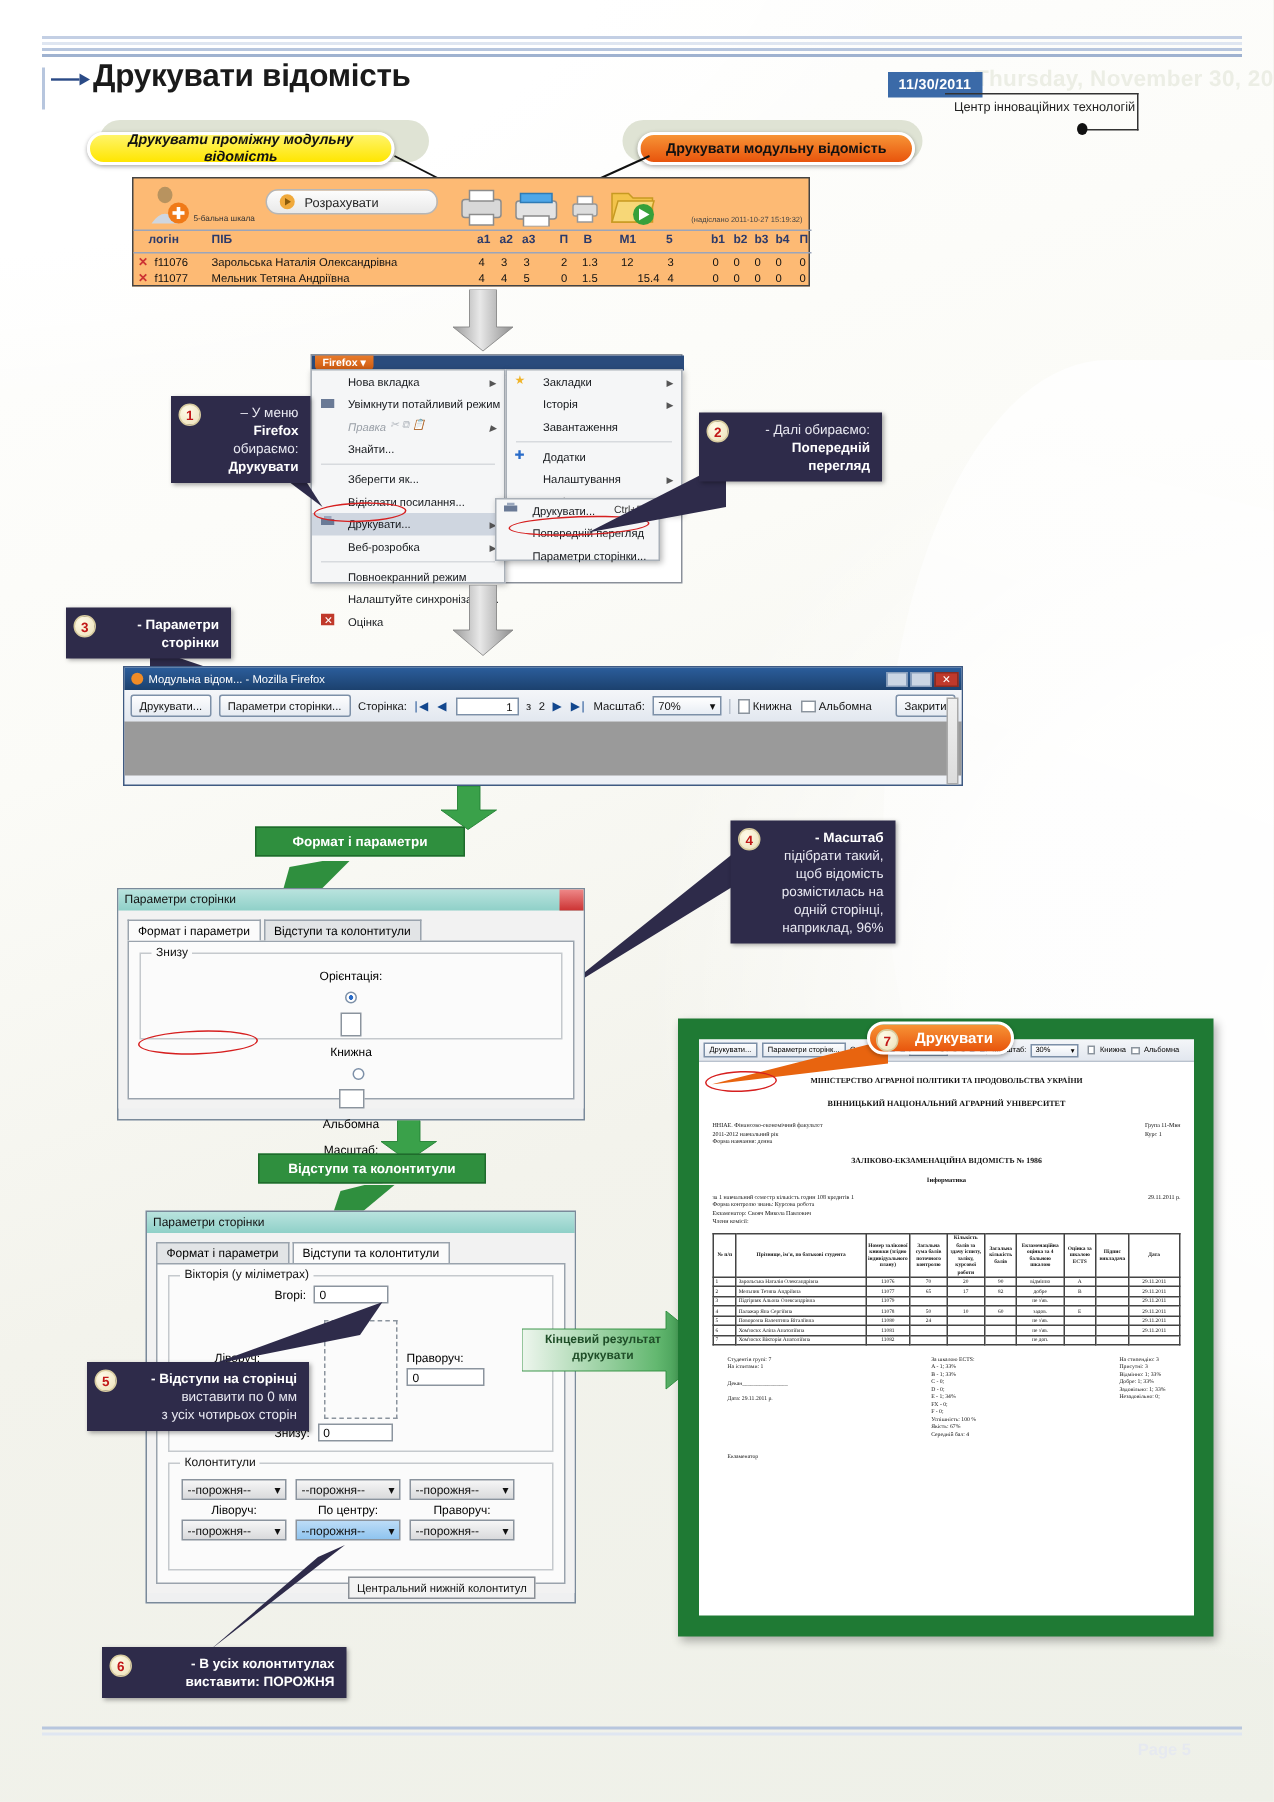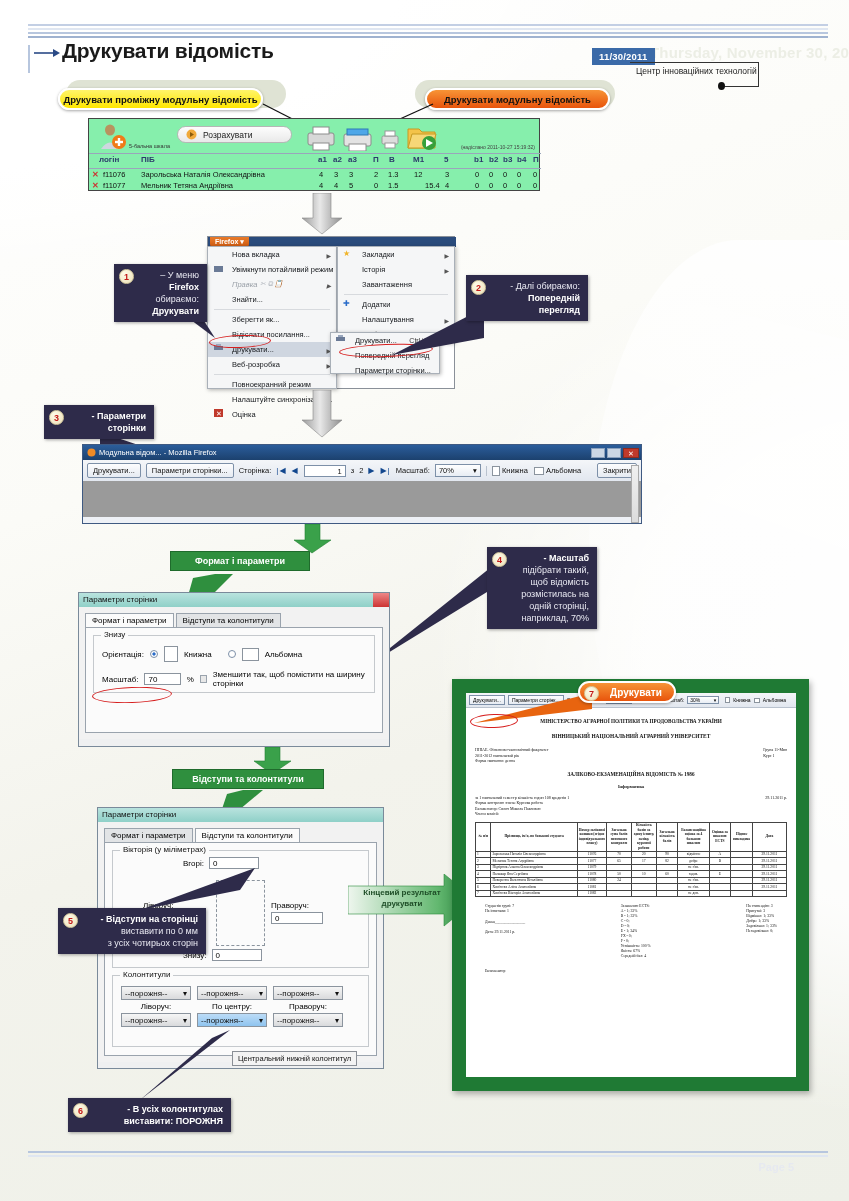--- a/index.html
+++ b/index.html
@@ -70,21 +70,21 @@
   }
   .pill {
     position:absolute; border-radius:15px; display:flex; align-items:center; justify-content:center;
     font-size:9.5px; font-weight:bold; color:#111; text-align:center;
   }
   .pill-yellow { background:linear-gradient(#fff46a,#ffe600); border:2px solid #fff; box-shadow:0 1px 3px rgba(0,0,0,.35); }
   .pill-orange { background:linear-gradient(#f79436,#e8540c); border:2px solid #fff; box-shadow:0 1px 3px rgba(0,0,0,.35); color:#111; }
 
   
   .shot {
-    position:absolute; background:#86efac; border:1px solid #444;padding-left:40px;
+    position:absolute; background:#fdba74; border:1px solid #444;padding-left:40px;
   }
   .tbl-head { font-size:8px; font-weight:bold; color:#2b3a6b; }
   .tbl-cell { font-size:7.5px; color:#111; }
   .sep-line { position:absolute; background:#9aa5bb; height:1px; }
 
   
   .gray-arrow { position:absolute; }
 
   
   .ff-win { position:absolute; background:#fff; border:1px solid #8a9099; }
@@ -172,21 +172,21 @@
     position:absolute; right:0; top:0; width:16px; height:14px;
     background:linear-gradient(#e88,#c33); 
   }
   .dlg-body { background:#f2f2f2; padding:6px; }
   .tabs { display:flex; gap:2px; font-size:8px; }
   .tab { border:1px solid #9aa3ad; border-bottom:none; padding:2px 6px; background:#e2e4e6; }
   .tab.active { background:#fbfbfb; }
   .panel { border:1px solid #9aa3ad; background:#fbfbfb; padding:7px; }
   .fieldset { border:1px solid #c5c9cd; padding:7px 8px 8px; position:relative; margin-bottom:7px; }
   .legend { position:absolute; top:-6px; left:7px; background:#fbfbfb; padding:0 3px; font-size:8px; color:#111; }
-  .row { display:flex; align-items:center; gap:6px; font-size:8px; margin:3px 0; }
+  .row { display:flex; align-items:center; gap:6px; font-size:8px; margin:3px 0;flex-direction:column; }
   .radio { width:8px; height:8px; border:1px solid #7d90a8; border-radius:50%; background:#fff; display:inline-block; }
   .radio.on { background:radial-gradient(circle, #2a6cc9 0 35%, #fff 40%); }
   .chk { width:8px; height:8px; border:1px solid #9aa3ad; background:#e8e8e8; display:inline-block; }
   .inp { border:1px solid #8b949e; background:#fff; height:12px; font-size:8px; padding:0 3px; line-height:12px; }
   .orient-icon { width:14px; height:16px; background:#fff; border:1px solid #8b949e; display:inline-block; }
   .orient-icon.land { width:17px; height:13px; }
   .selbox {
     border:1px solid #8b949e; background:linear-gradient(#f6f6f6,#d9dadc);
     height:14px; font-size:8px; display:flex; align-items:center;
     justify-content:space-between; padding:0 3px; color:#111;
@@ -237,21 +237,21 @@
 
 <div class="date-ghost">Thursday, November 30, 2011</div>
 <div class="date-badge">11/30/2011</div>
 <div class="center-top"></div>
 <div class="center-down"></div>
 <div class="center-h2"></div>
 <div class="center-label">Центр інноваційних технологій</div>
 <div class="center-dot"></div>
 
 <div class="pill-shadow" style="left:66px;top:80px;width:220px;height:28px;"></div>
-<div class="pill pill-yellow" style="left:58px;top:88px;width:205px;height:22px;">
+<div class="pill pill-yellow" style="left:58px;top:88px;width:205px;height:22px;font-style:italic;">
   <span>Друкувати проміжну модульну відомість</span>
 </div>
 <div class="pill-shadow" style="left:415px;top:80px;width:200px;height:28px;"></div>
 <div class="pill pill-orange" style="left:425px;top:88px;width:185px;height:22px;">
   <span>Друкувати модульну відомість</span>
 </div>
 
 <svg style="position:absolute;left:255px;top:100px;width:200px;height:40px;">
   <line x1="8" y1="4" x2="55" y2="28" stroke="#111" stroke-width="1.3"></line>
   <polygon points="50,22 60,32 48,33" fill="#111"></polygon>
@@ -531,21 +531,21 @@
 <svg style="position:absolute;left:370px;top:560px;width:130px;height:110px;">
   <polygon points="130,0 130,24 0,104" fill="#2e2b4a"></polygon>
 </svg>
 <div class="callout" style="left:487px;top:547px;width:110px;">
   <div class="cal-num">4</div>
   <div style="color:#fff;font-weight:bold;">- Масштаб</div>
   <div>підібрати такий,</div>
   <div>щоб відомість</div>
   <div>розмістилась на</div>
   <div>одній сторінці,</div>
-  <div>наприклад, 70%</div>
+  <div>наприклад, 96%</div>
 </div>
 
 <div class="dlg" style="left:78px;top:592px;width:312px;height:155px;">
   <div class="dlg-title">
     <span>Параметри сторінки</span>
     <span class="dlg-close"></span>
   </div>
   <div class="dlg-body">
     <div class="tabs">
       <span class="tab active">Формат і параметри</span>

